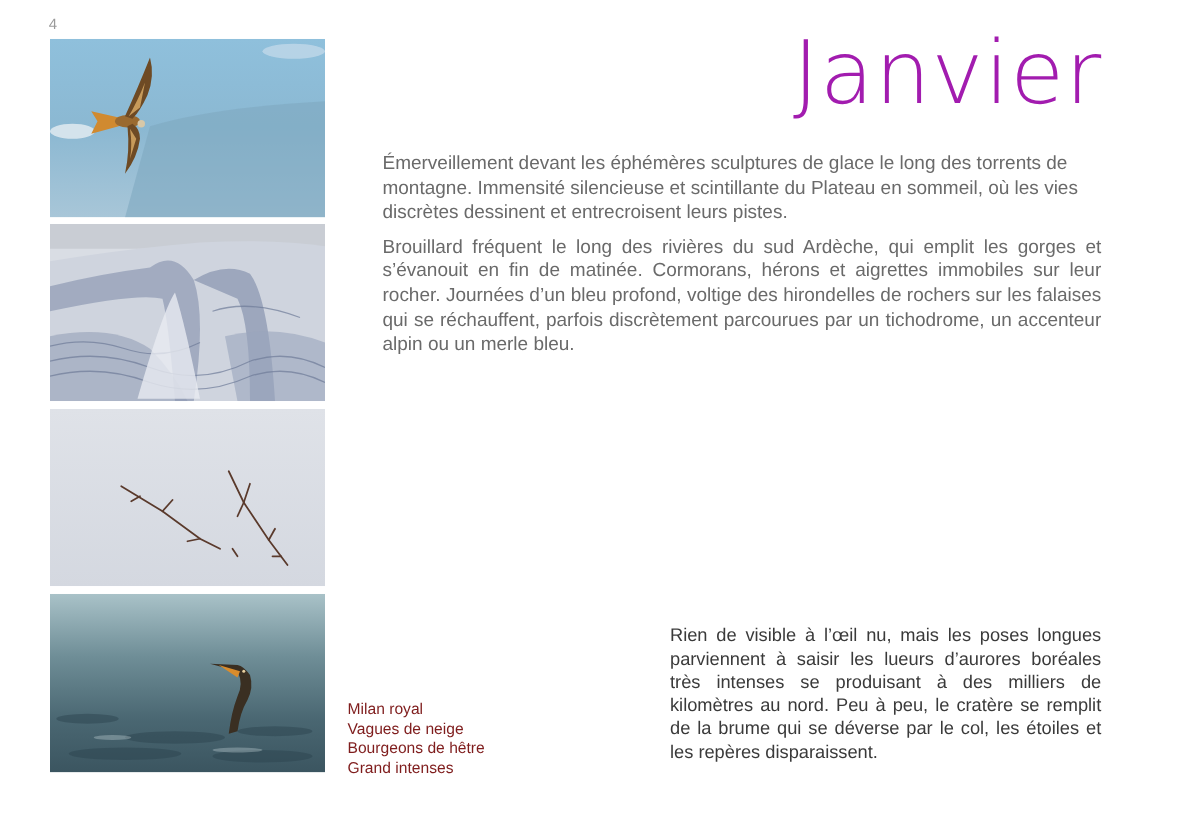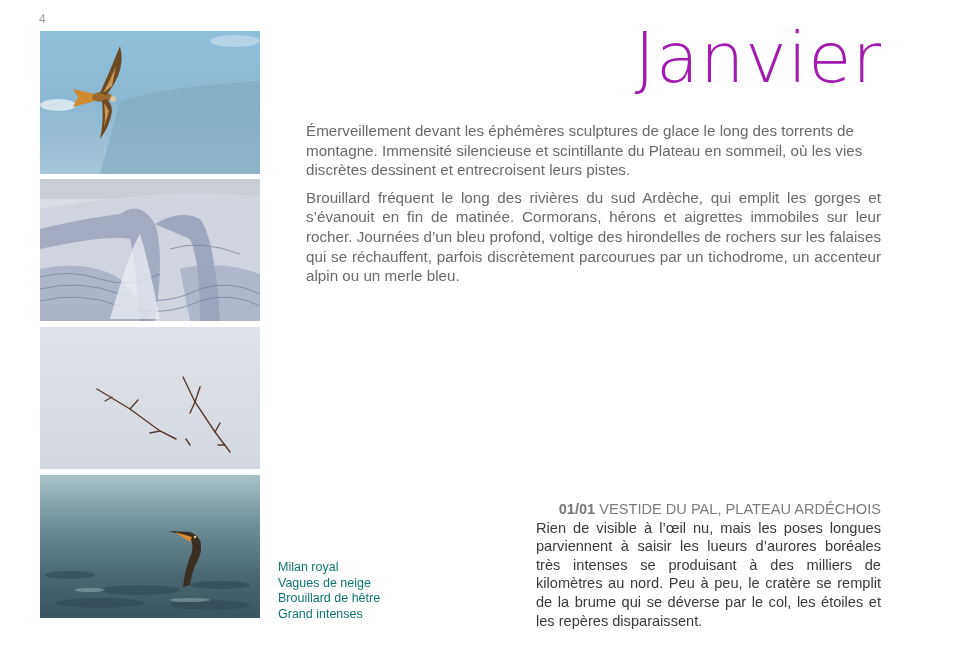--- a/index.html
+++ b/index.html
@@ -9,21 +9,21 @@
   .photo { position:absolute; left:40px; width:220px; overflow:hidden; }
   .photo svg { display:block; width:100%; height:100%; }
   #p1 { top:31px; height:143px; }
   #p2 { top:179px; height:142px; }
   #p3 { top:327px; height:142px; }
   #p4 { top:475px; height:143px; }
   .title { position:absolute; right:78px; top:18px; font-size:70px; font-weight:normal; color:#a21caf; letter-spacing:1px; line-height:80px; font-family:"DejaVu Sans", sans-serif; font-weight:200; }
   .body-text { position:absolute; left:306px; width:575px; top:121px; font-size:15.2px; line-height:19.6px; color:#6a6a6a; text-align:justify; }
   .body-text p { margin-bottom:8px; }
   .body-text p:first-child { text-align:left; }
-  .captions { position:absolute; left:278px; top:560px; font-size:12.5px; line-height:15.5px; color:#0f766e; }
+  .captions { position:absolute; left:278px; top:560px; font-size:12.5px; line-height:15.5px; color:#7f1d1d; }
   .captions div { white-space:nowrap; }
   .feature { position:absolute; left:536px; width:345px; top:500px; font-size:14.6px; line-height:18.6px; color:#3a3a3a; }
   .feature-head { text-align:right; color:#7c7c7c; font-size:14.6px; }
   .feature-head .code { font-weight:bold; color:#777; }
   .feature-body { text-align:justify; }
 </style>
 </head>
 <body>
 
 <div class="page-num">4</div>
@@ -127,23 +127,19 @@
 <h1 class="title">Janvier</h1>
 
 <div class="body-text">
   <p>Émerveillement devant les éphémères sculptures de glace le long des torrents de montagne. Immensité silencieuse et scintillante du Plateau en sommeil, où les vies discrètes dessinent et entrecroisent leurs pistes.</p>
   <p>Brouillard fréquent le long des rivières du sud Ardèche, qui emplit les gorges et s’évanouit en fin de matinée. Cormorans, hérons et aigrettes immobiles sur leur rocher. Journées d’un bleu profond, voltige des hirondelles de rochers sur les falaises qui se réchauffent, parfois discrètement parcourues par un tichodrome, un accenteur alpin ou un merle bleu.</p>
 </div>
 
 <div class="captions">
   <div>Milan royal</div>
   <div>Vagues de neige</div>
-  <div>Brouillard de hêtre</div>
+  <div>Bourgeons de hêtre</div>
   <div>Grand intenses</div>
 </div>
 
 <div class="feature">
-  <div class="feature-head">
-    <span class="code">01/01</span>
-    <span>VESTIDE DU PAL, PLATEAU ARDÉCHOIS</span>
-  </div>
   <div class="feature-body">Rien de visible à l’œil nu, mais les poses longues parviennent à saisir les lueurs d’aurores boréales très intenses se produisant à des milliers de kilomètres au nord. Peu à peu, le cratère se remplit de la brume qui se déverse par le col, les étoiles et les repères disparaissent.</div>
 </div>
 
 </body></html>

